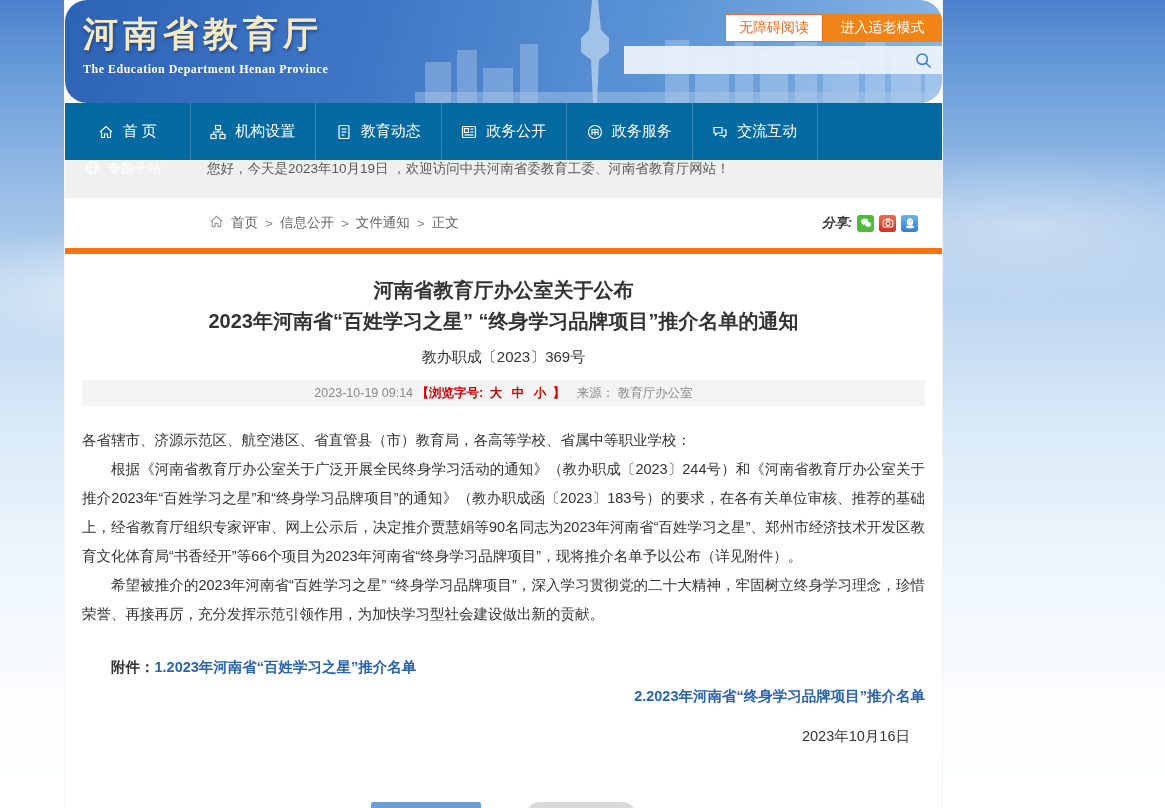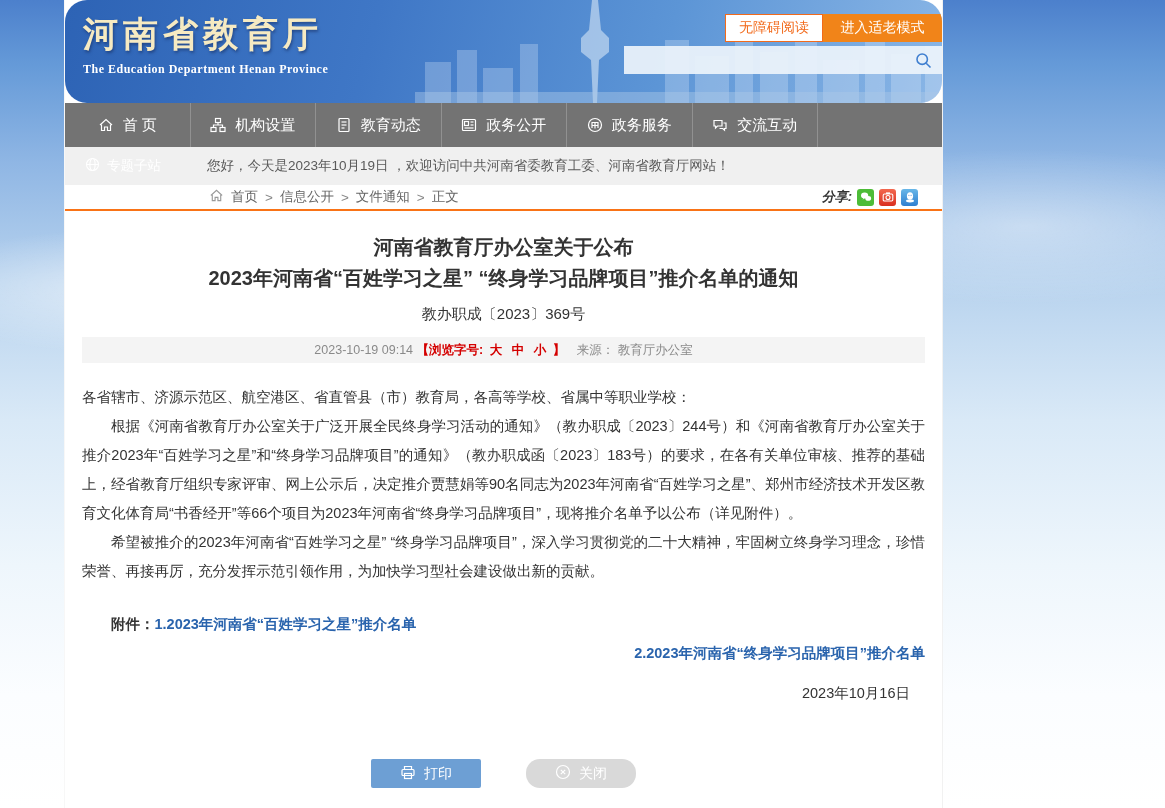--- a/index.html
+++ b/index.html
@@ -44,33 +44,33 @@
     width:119px; height:28px; background:#f18419; color:#fff;
     border:none; font-size:14px; cursor:pointer;
   }
   .search-bar {
     position:absolute; top:46px; right:0; width:318px; height:28px;
     background:rgba(236,243,251,.93); display:flex; align-items:center;
   }
   .search-input { flex:1; border:none; background:transparent; outline:none; height:100%; padding:0 10px; font-size:13px; color:#335; }
   .search-icon { margin-right:10px; display:flex; cursor:pointer; }
   
-  .main-nav { display:flex; height:44px; background:#737373; }
+  .main-nav { display:flex; height:57px; background:#0369a1; }
   .nav-item {
     width:125.5px; display:flex; align-items:center; justify-content:center; gap:9px;
     color:#fff; font-size:15px; cursor:pointer; border-right:1px solid rgba(255,255,255,.22);
   }
   .nav-filler { flex:1; }
   .nav-item .ic { display:flex; }
   
-  .notice-bar { height:38px; background:#f0f0f0; display:flex; align-items:center; font-size:13.5px; }
+  .notice-bar { height:38px; background:#f0f0f0; display:flex; align-items:flex-start; font-size:13.5px; }
   .subsite { margin-left:20px; display:flex; align-items:center; gap:7px; color:#fff; cursor:pointer; }
   .greeting { margin-left:46px; color:#595959; }
   
-  .breadcrumb-row { position:relative; height:26px; background:#fff; display:flex; align-items:center; border-bottom:2px solid #f97316; }
+  .breadcrumb-row { position:relative; height:56px; background:#fff; display:flex; align-items:center; border-bottom:6px solid #f97316; }
   .breadcrumb { margin-left:144px; display:flex; align-items:center; gap:7px; color:#666; font-size:13.5px; }
   .crumb-link { cursor:pointer; }
   .crumb-sep { color:#888; }
   .share { position:absolute; right:24px; display:flex; align-items:center; gap:5px;font-style:italic; }
   .share-label { font-size:13px; font-weight:bold; color:#333; }
   .share-ic { width:17px; height:17px; border-radius:3px; display:flex; align-items:center; justify-content:center; cursor:pointer; }
   .share-wechat { background:#4dbc38; }
   .share-weibo  { background:linear-gradient(180deg,#f3684f,#d92f1f); }
   .share-qq     { background:linear-gradient(180deg,#68b7e8,#2f7fd0); }
   

